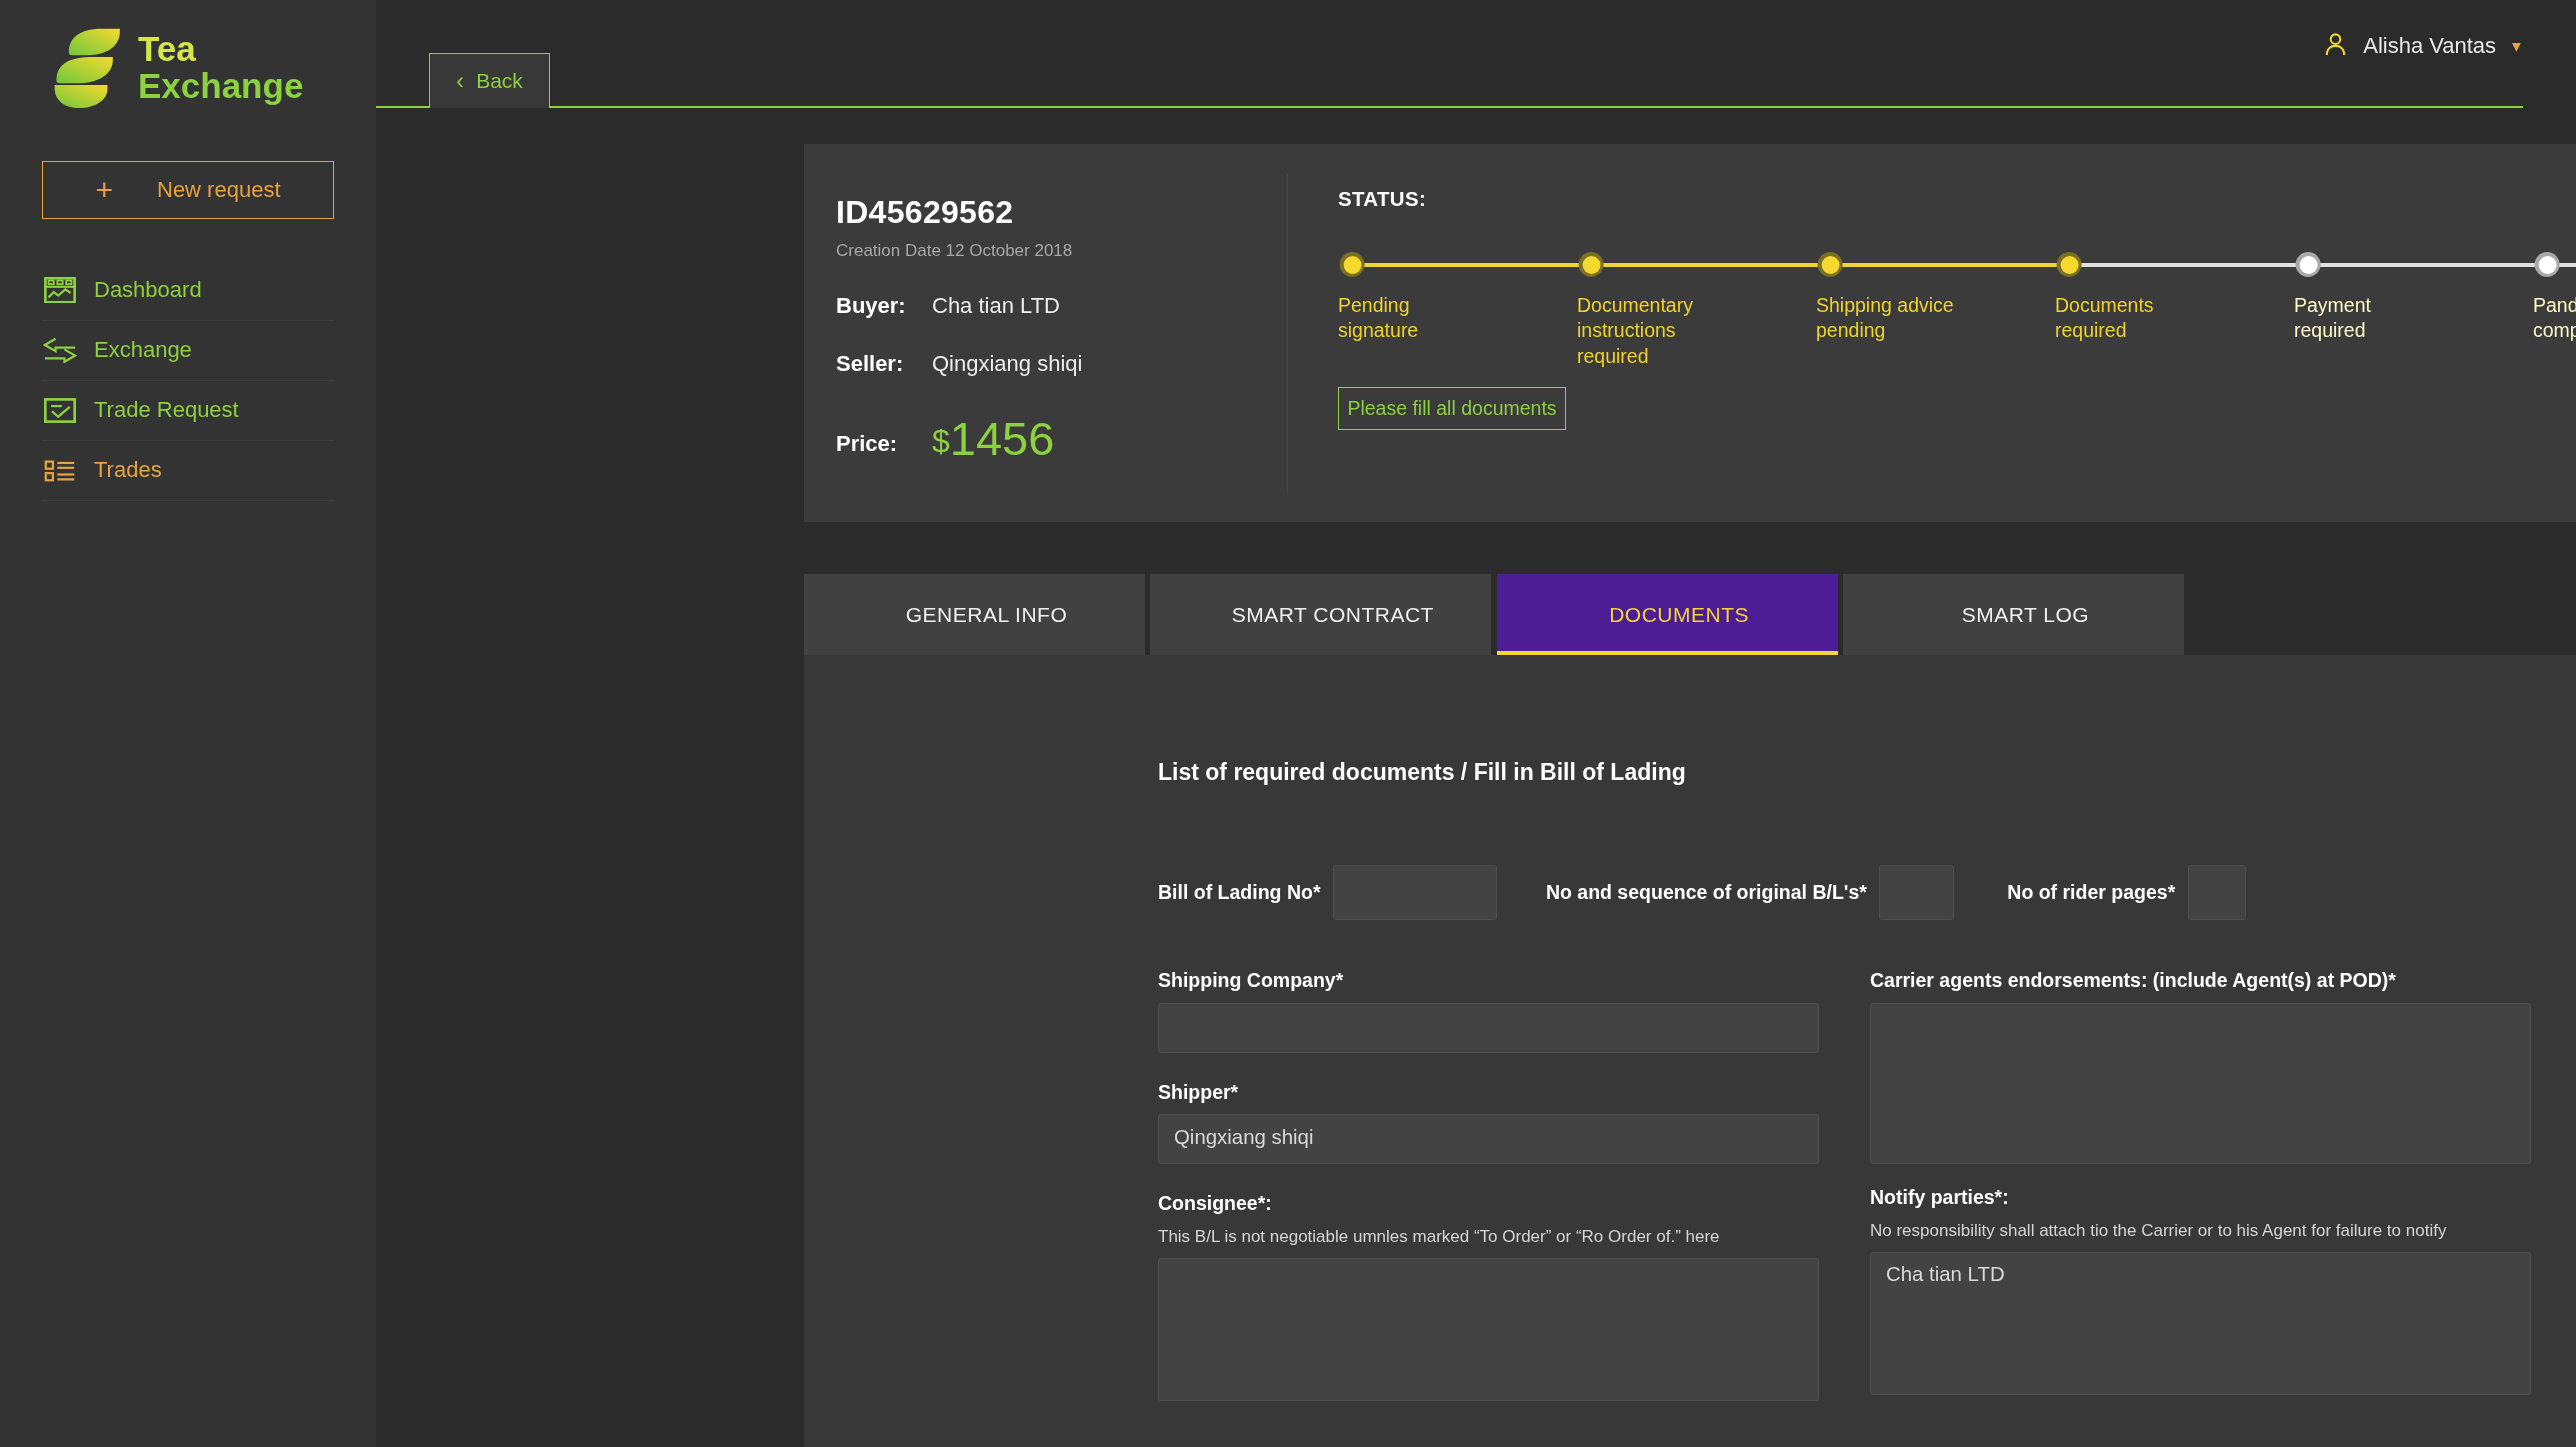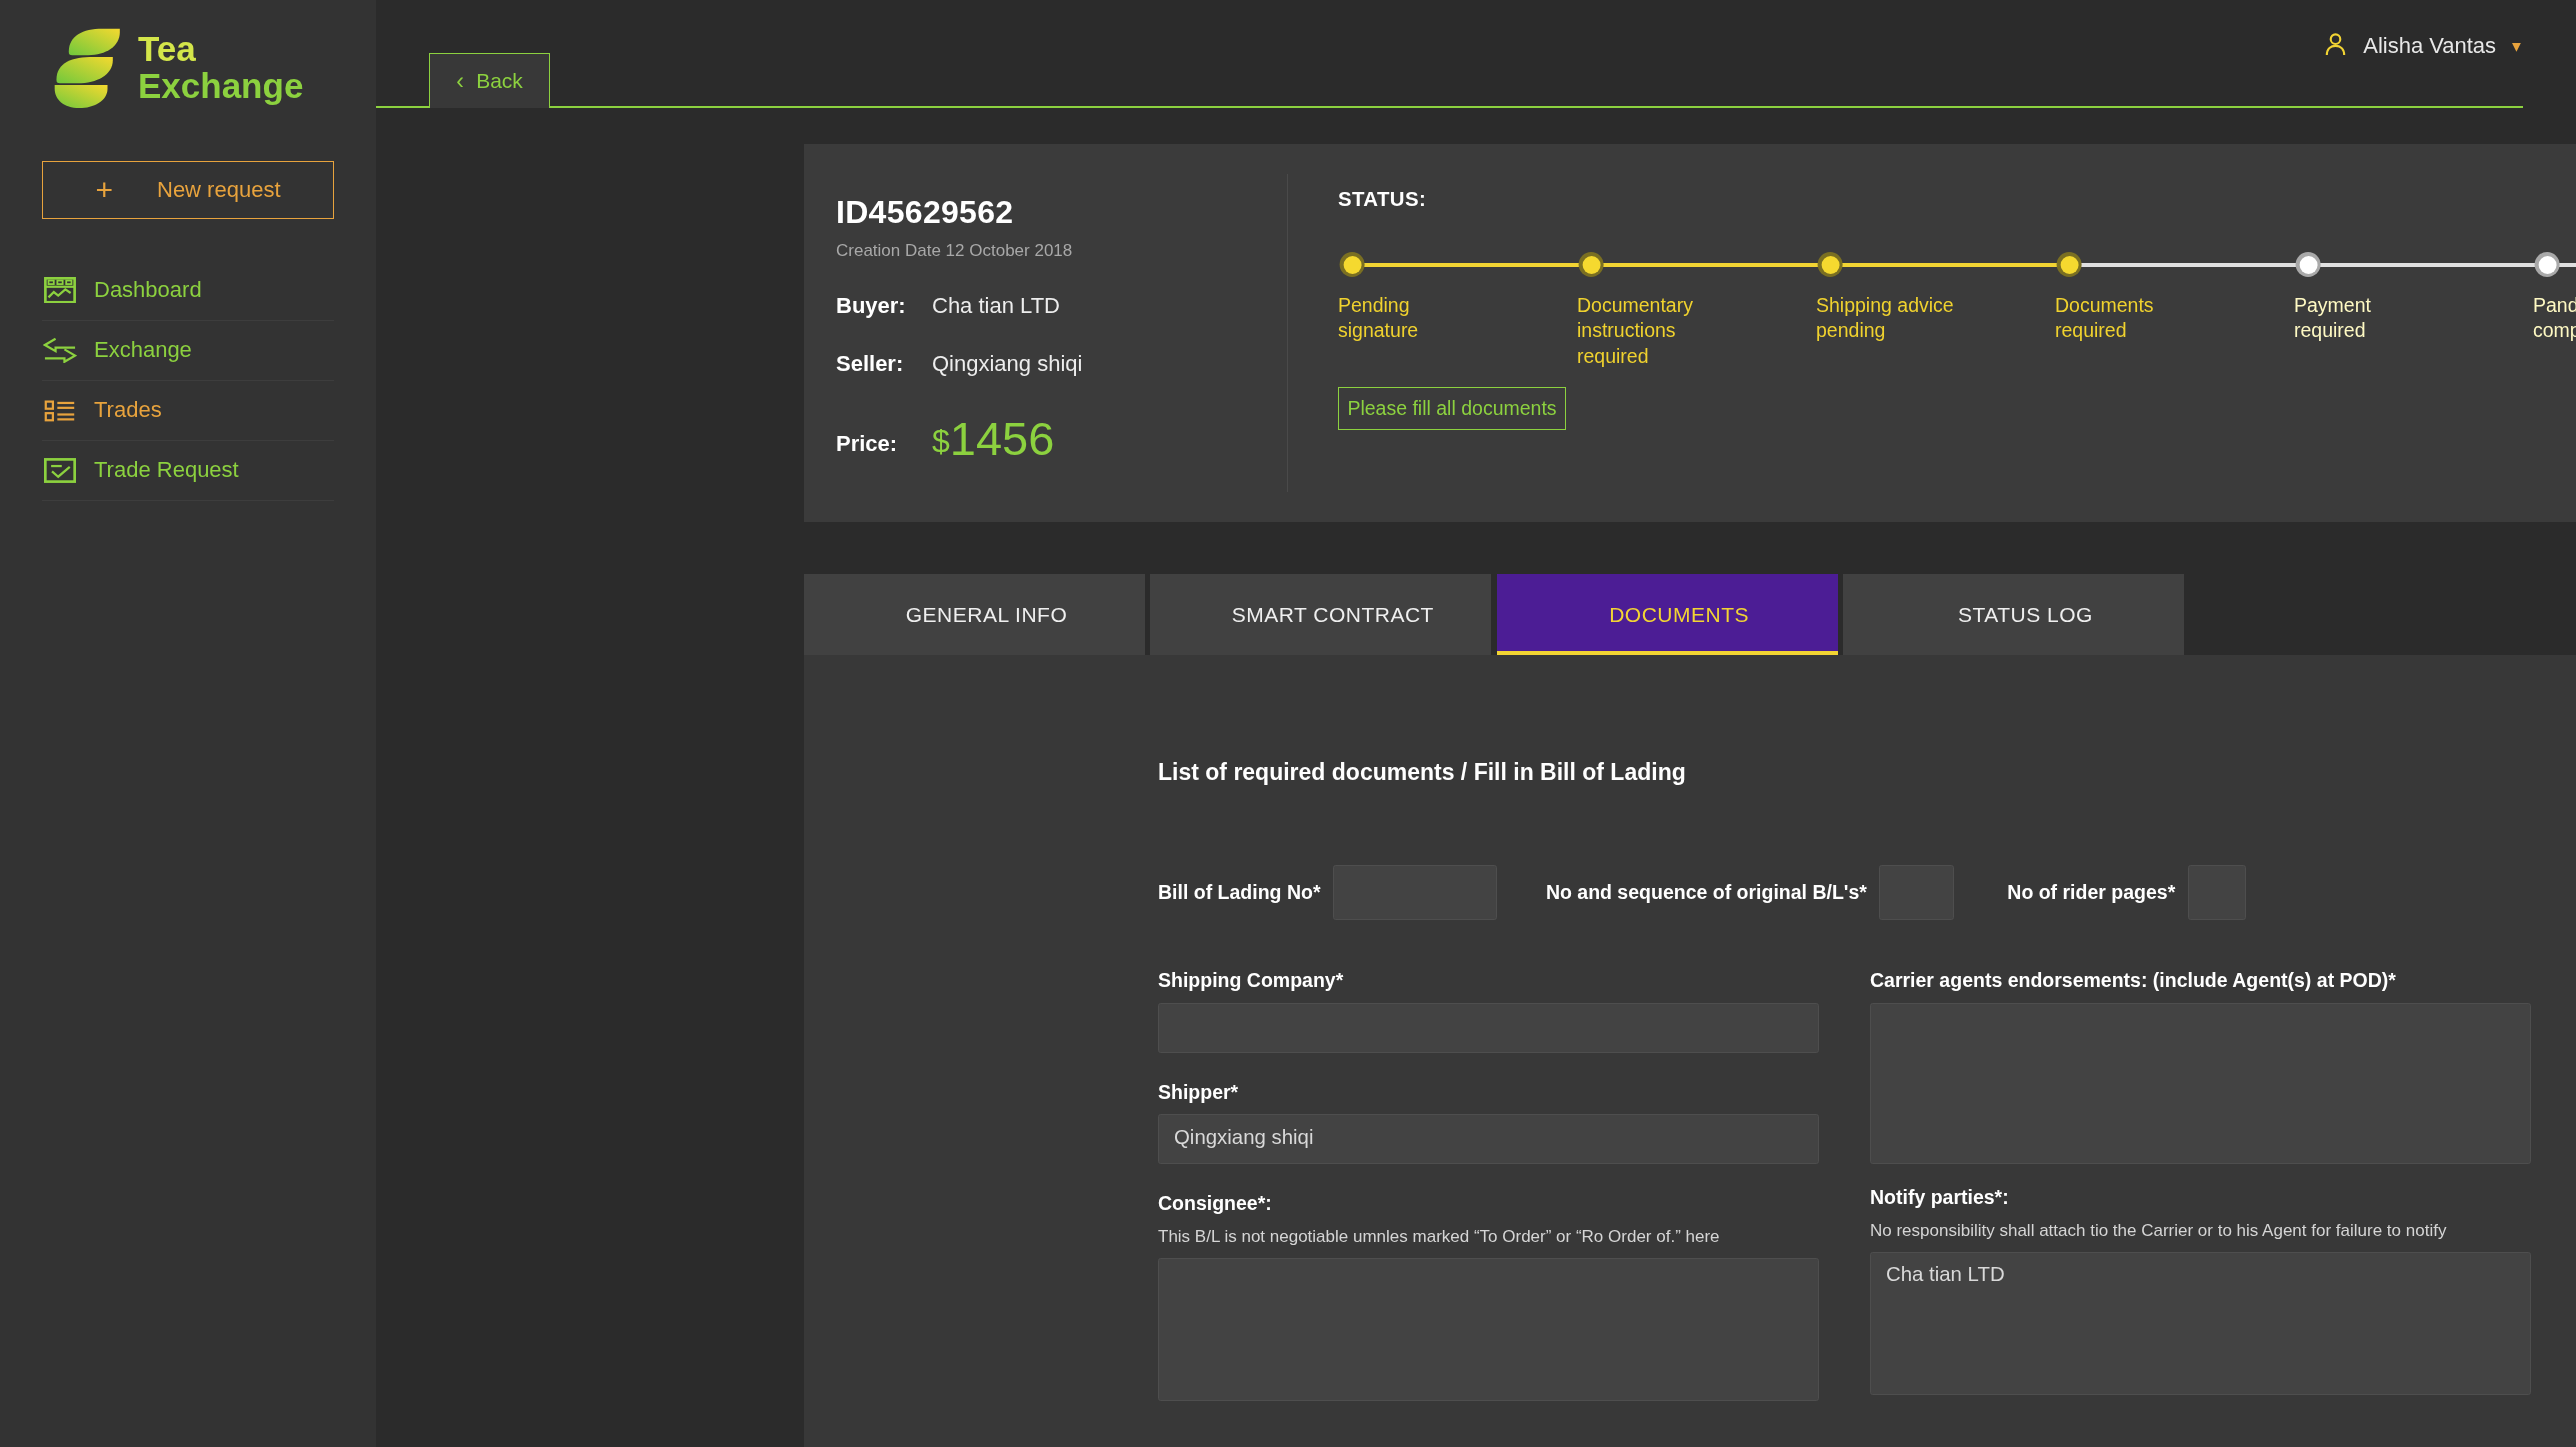--- a/index.html
+++ b/index.html
@@ -263,45 +263,45 @@
       <div class="nav-item nav-green">
         <span class="ico">
           <svg width="34" height="26.6" viewBox="0 0 38 30">
             <polyline points="14,2 2,9 14,16 14,12 36,12" fill="none" stroke="#8cd13f" stroke-width="2.5" stroke-linejoin="miter"></polyline>
             <polyline points="24,14 36,21 24,28 24,24 2,24" fill="none" stroke="#8cd13f" stroke-width="2.5" stroke-linejoin="miter"></polyline>
           </svg>
         </span>
         <span>Exchange</span>
       </div>
 
+      <div class="nav-item nav-green">
+        <span class="ico">
+          <svg width="32" height="25" viewBox="0 0 36 28">
+            <rect x="1.5" y="1.5" width="33" height="25" fill="none" stroke="#8cd13f" stroke-width="3"></rect>
+            <line x1="8" y1="9" x2="20" y2="9" stroke="#8cd13f" stroke-width="2.5"></line>
+            <polyline points="9,15 16,21 29,10" fill="none" stroke="#8cd13f" stroke-width="2.5"></polyline>
+          </svg>
+        </span>
+        <span>Trade Request</span>
+      </div>
+
       <div class="nav-item nav-orange">
         <span class="ico">
           <svg width="32" height="25" viewBox="0 0 36 28">
             <rect x="2" y="4" width="8" height="8" fill="none" stroke="#e8a33d" stroke-width="2.5"></rect>
             <rect x="2" y="17" width="8" height="8" fill="none" stroke="#e8a33d" stroke-width="2.5"></rect>
             <line x1="15" y1="5.5" x2="34" y2="5.5" stroke="#e8a33d" stroke-width="2.5"></line>
             <line x1="15" y1="11" x2="34" y2="11" stroke="#e8a33d" stroke-width="2.5"></line>
             <line x1="15" y1="18.5" x2="34" y2="18.5" stroke="#e8a33d" stroke-width="2.5"></line>
             <line x1="15" y1="24" x2="34" y2="24" stroke="#e8a33d" stroke-width="2.5"></line>
           </svg>
         </span>
         <span>Trades</span>
       </div>
 
-      <div class="nav-item nav-green">
-        <span class="ico">
-          <svg width="32" height="25" viewBox="0 0 36 28">
-            <rect x="1.5" y="1.5" width="33" height="25" fill="none" stroke="#8cd13f" stroke-width="3"></rect>
-            <line x1="8" y1="9" x2="20" y2="9" stroke="#8cd13f" stroke-width="2.5"></line>
-            <polyline points="9,15 16,21 29,10" fill="none" stroke="#8cd13f" stroke-width="2.5"></polyline>
-          </svg>
-        </span>
-        <span>Trade Request</span>
-      </div>
-
     </nav>
   </aside>
 
   <section class="main">
 
     <div class="topbar">
       <div class="topbar-rule"></div>
       <div class="back-btn">
         <span class="chev">‹</span>
         <span>Back</span>
@@ -387,21 +387,21 @@
       <div class="tab">
         <span>GENERAL INFO</span>
       </div>
       <div class="tab">
         <span>SMART CONTRACT</span>
       </div>
       <div class="tab active">
         <span>DOCUMENTS</span>
       </div>
       <div class="tab">
-        <span>STATUS LOG</span>
+        <span>SMART LOG</span>
       </div>
     </div>
 
     <div class="tab-panel">
 
       <div class="panel-title">List of required documents / Fill in Bill of Lading</div>
 
       <div class="row1">
         <span class="fld-label">Bill of Lading No*</span>
         <input class="inp i-bol" type="text" placeholder="" style="">

